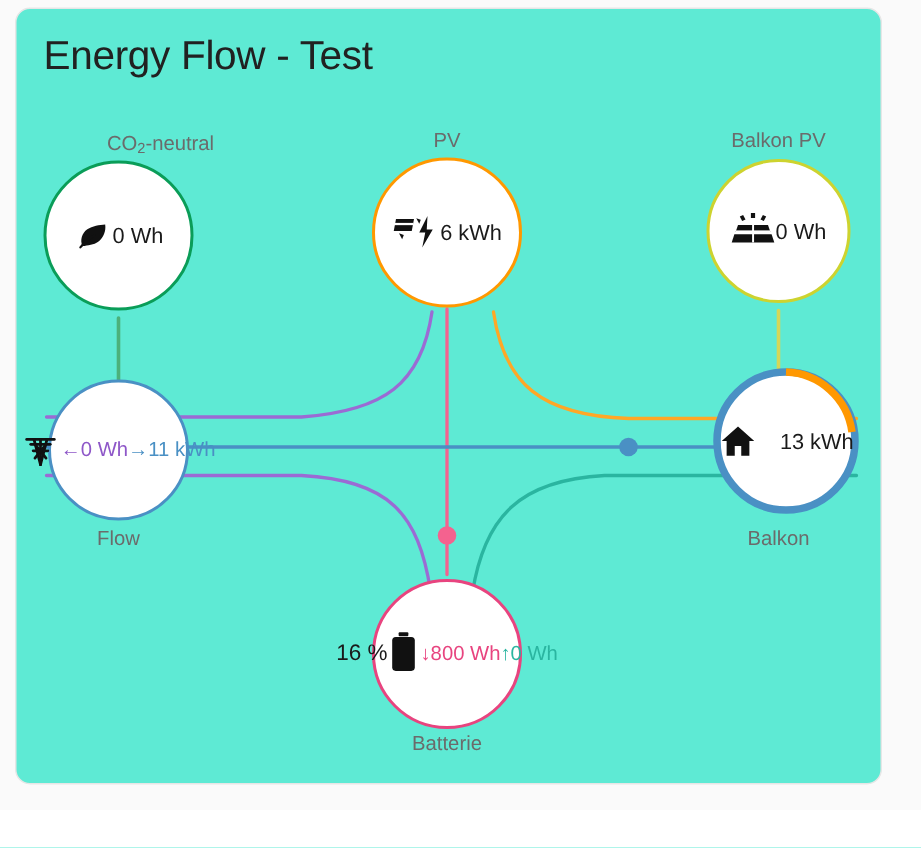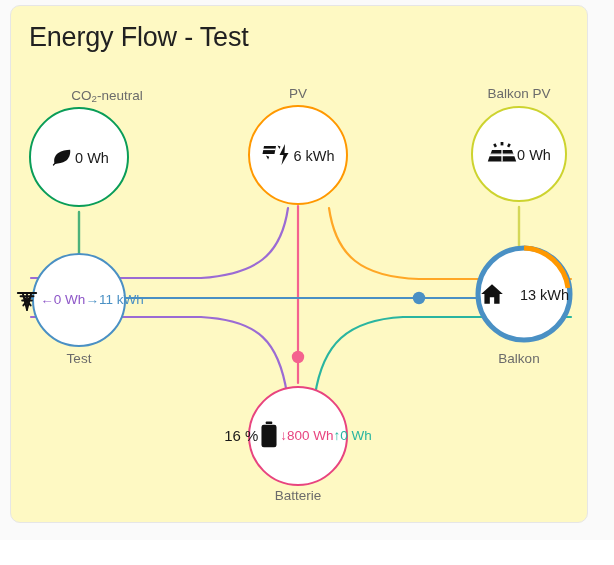--- a/index.html
+++ b/index.html
@@ -9,21 +9,21 @@
     font-family:"Liberation Sans", sans-serif;
     overflow:hidden;
   }
   #page-bg{
     position:absolute;left:0;top:0;width:614px;height:540px;
     background:#fafafa;
   }
   #card{
     position:absolute;left:10px;top:5px;
     width:578px;height:518px;
-    background:#fef9c3;
+    background:#5eead4;
     border:1px solid #e6e6e6;
     border-radius:10px;
     box-sizing:border-box;
   }
   #card-title{
     position:absolute;left:18px;top:16px;
     font-size:27px;
     color:#212121;
     letter-spacing:-0.2px;
     white-space:nowrap;
@@ -165,21 +165,21 @@
       </svg>
     </span>
     <span class="arrow-line" style="color:#8e57c8;">
       <span>←</span><span>0 Wh</span>
     </span>
     <span class="arrow-line" style="color:#4a90c4;">
       <span>→</span><span>11 kWh</span>
     </span>
   </div>
   <div class="node-label" style="left:68px;top:345px;">
-    <span>Test</span>
+    <span>Flow</span>
   </div>
 
   <svg style="position:absolute;left:461px;top:236px;width:104px;height:104px;">
     <circle cx="52" cy="52" r="46" fill="#ffffff" stroke="#4a90c4" stroke-width="5"></circle>
     <path d="M 52 6 A 46 46 0 0 1 96 46" fill="none" stroke="#ff9800" stroke-width="5"></path>
   </svg>
   <div class="node" style="left:513px;top:288px;width:88px;height:88px;border:none;background:transparent;gap:15px;">
     <span class="icon">
       <svg width="26" height="26" viewBox="0 0 24 24" fill="#111">
         <path d="M12 3 L22 12 h-3 v9 h-5 v-6 h-4 v6 h-5 v-9 h-3 z"></path>

